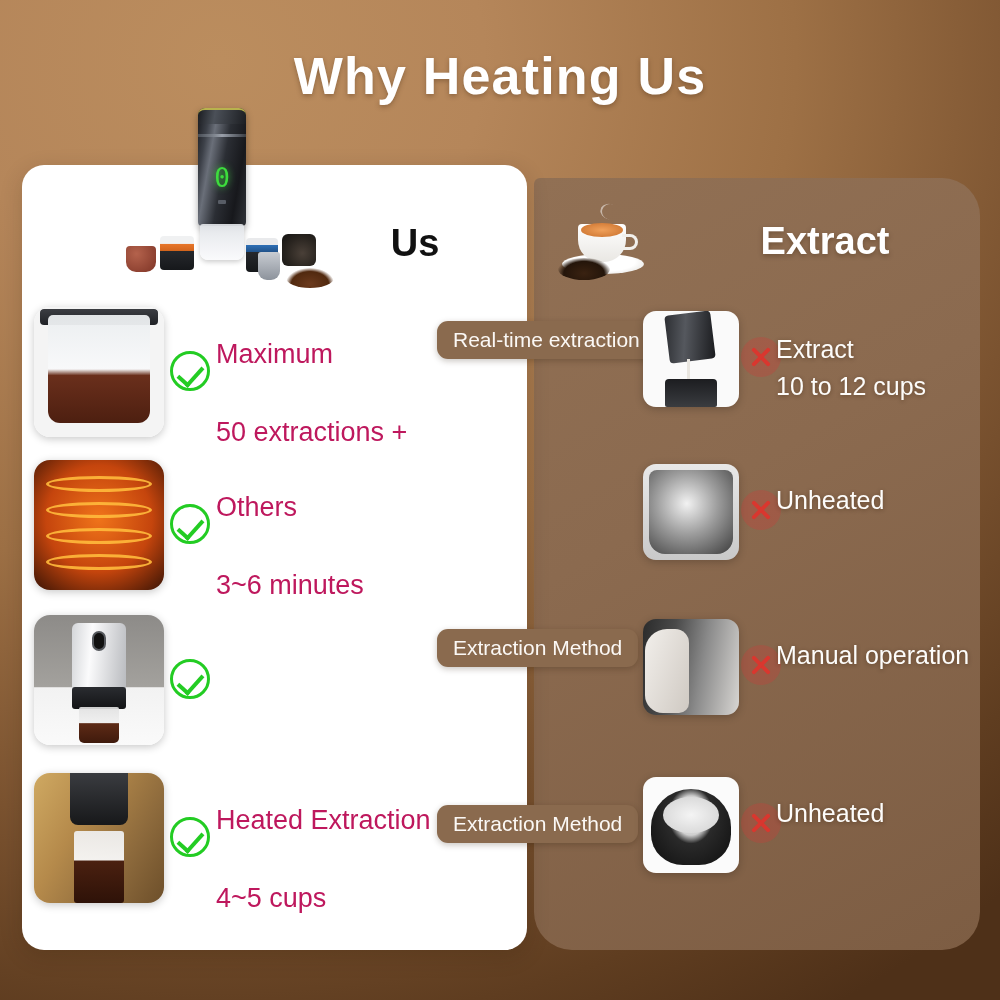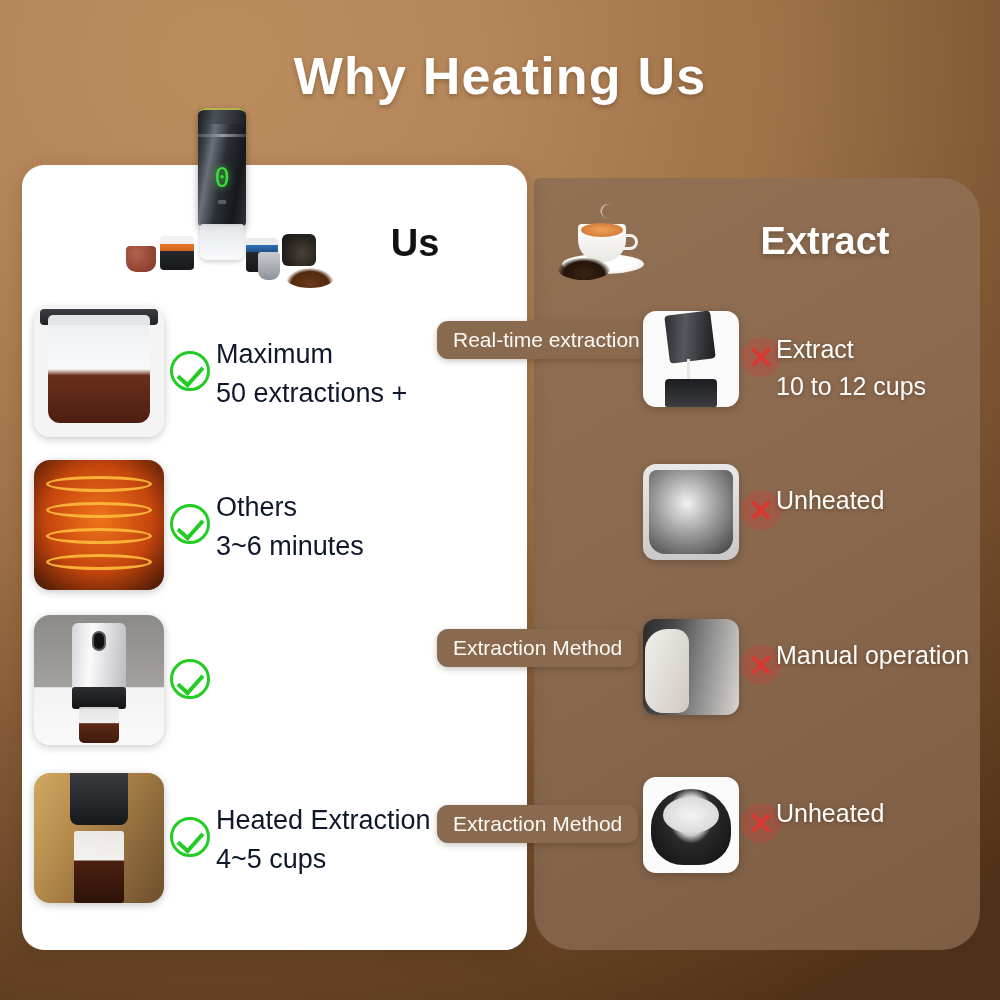--- a/index.html
+++ b/index.html
@@ -142,23 +142,23 @@
   .mark.cross{ left:741px; top:30px; background:rgba(210,60,55,.30); }
   .mark.cross:before, .mark.cross:after{
     content:""; position:absolute; left:8px; top:18px; width:24px; height:4px;
     background:#d9372f; border-radius:2px;
   }
   .mark.cross:before{ transform:rotate(45deg); }
   .mark.cross:after{ transform:rotate(-45deg); }
 
   .txt-left{
     position:absolute; left:216px; top:28px; width:250px;
-    font-size:27px; line-height:39px; color:#0f172a; font-weight:400;
-  }
-  .txt-left .ln2{ display:block; }
+    font-size:27px; line-height:39px; color:#be185d; font-weight:400;
+  }
+  .txt-left .ln2{ display:block;margin-top:39px; }
   .txt-left.indent .ln2{ padding-left:22px; }
   .txt-right{
     position:absolute; left:776px; top:24px; width:220px;
     font-size:25px; line-height:37px; color:#fdfcfa; font-weight:400;
     text-shadow:0 1px 4px rgba(45,25,8,.4);
   }
   .pill{
     position:absolute; left:437px; top:14px; height:38px; padding:0 16px;
     display:flex; align-items:center; justify-content:center;
     background:#8a6a4e; border-radius:11px; color:#fbf8f5;

